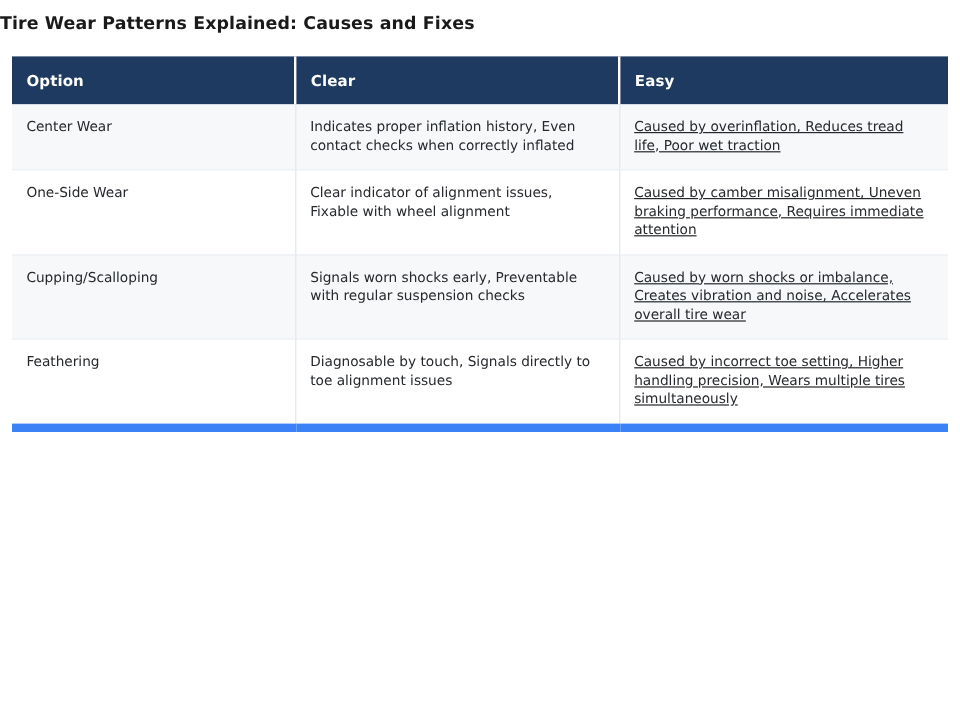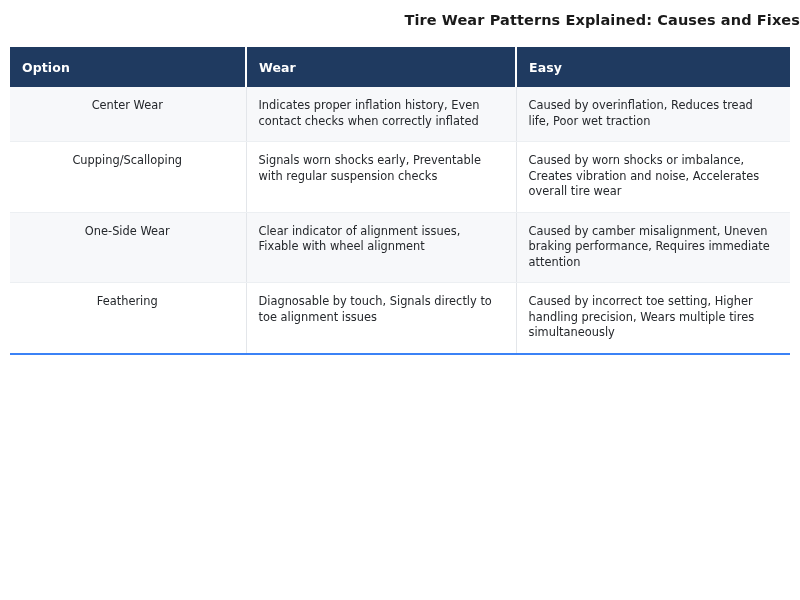--- a/index.html
+++ b/index.html
@@ -20,21 +20,21 @@
     height: 600px;
     background: #ffffff;
     overflow: hidden;
   }
 
   .page-title {
     position: absolute;
     top: 11px;
     left: 0;
     width: 800px;
-    text-align: right;
+    text-align: left;
     font-size: 14.5px;
     font-weight: 600;
     color: #1a1a1a;
     letter-spacing: 0.1px;
     line-height: 18px;
   }
 
   .table-wrap {
     position: absolute;
     left: 10px;
@@ -68,65 +68,65 @@
 
   tbody td {
     font-size: 11.4px;
     color: #25282c;
     line-height: 15.5px;
     padding: 11px 13px 12px 12px;
     vertical-align: top;
     border-right: 1px solid #e3e6ea;
     border-bottom: 1px solid #eceff2;
   }
-  tbody td:last-child { border-right: none; }
+  tbody td:last-child { border-right: none; text-decoration: underline; }
 
   tbody tr:nth-child(odd) td  { background: #f7f8fa; }
   tbody tr:nth-child(even) td { background: #ffffff; }
 
-  tbody tr:last-child td { border-bottom: 2px solid #3b82f6; }
+  tbody tr:last-child td { border-bottom: 7px solid #3b82f6; }
 
-  tbody td.cell-option { color: #24272b; text-align: center; }
+  tbody td.cell-option { color: #24272b; }
 </style>
 </head>
 <body>
 
 <div class="page">
 
   <div class="page-title">Tire Wear Patterns Explained: Causes and Fixes</div>
 
   <div class="table-wrap">
     <table class="data-table">
       <colgroup>
         <col class="col-option">
         <col class="col-pros">
         <col class="col-cons">
       </colgroup>
       <thead>
         <tr>
           <th>Option</th>
-          <th>Wear</th>
+          <th>Clear</th>
           <th>Easy</th>
         </tr>
       </thead>
       <tbody>
         <tr>
           <td class="cell-option">Center Wear</td>
           <td class="cell-pros">Indicates proper inflation history, Even contact checks when correctly inflated</td>
           <td class="cell-cons">Caused by overinflation, Reduces tread life, Poor wet traction</td>
         </tr>
         <tr>
+          <td class="cell-option">One-Side Wear</td>
+          <td class="cell-pros">Clear indicator of alignment issues, Fixable with wheel alignment</td>
+          <td class="cell-cons">Caused by camber misalignment, Uneven braking performance, Requires immediate attention</td>
+        </tr>
+        <tr>
           <td class="cell-option">Cupping/Scalloping</td>
           <td class="cell-pros">Signals worn shocks early, Preventable with regular suspension checks</td>
           <td class="cell-cons">Caused by worn shocks or imbalance, Creates vibration and noise, Accelerates overall tire wear</td>
-        </tr>
-        <tr>
-          <td class="cell-option">One-Side Wear</td>
-          <td class="cell-pros">Clear indicator of alignment issues, Fixable with wheel alignment</td>
-          <td class="cell-cons">Caused by camber misalignment, Uneven braking performance, Requires immediate attention</td>
         </tr>
         <tr>
           <td class="cell-option">Feathering</td>
           <td class="cell-pros">Diagnosable by touch, Signals directly to toe alignment issues</td>
           <td class="cell-cons">Caused by incorrect toe setting, Higher handling precision, Wears multiple tires simultaneously</td>
         </tr>
       </tbody>
     </table>
   </div>
 

